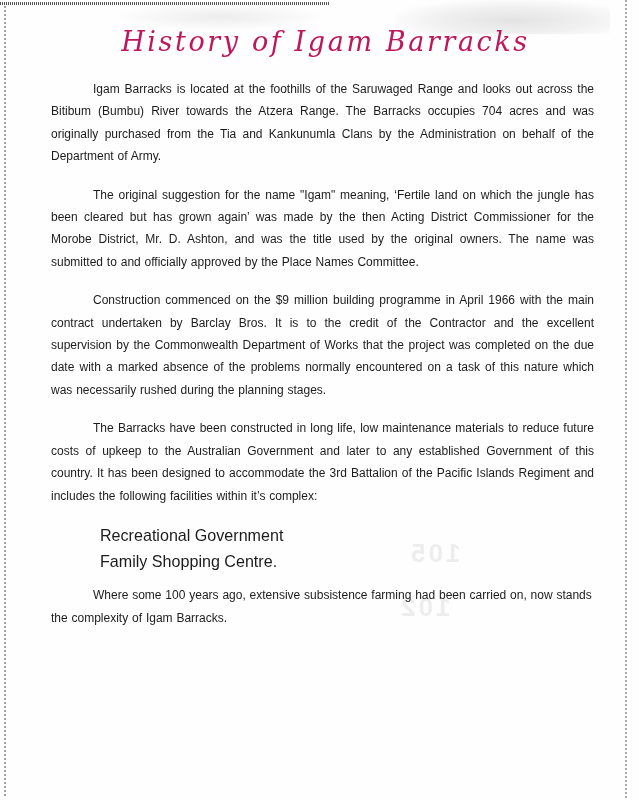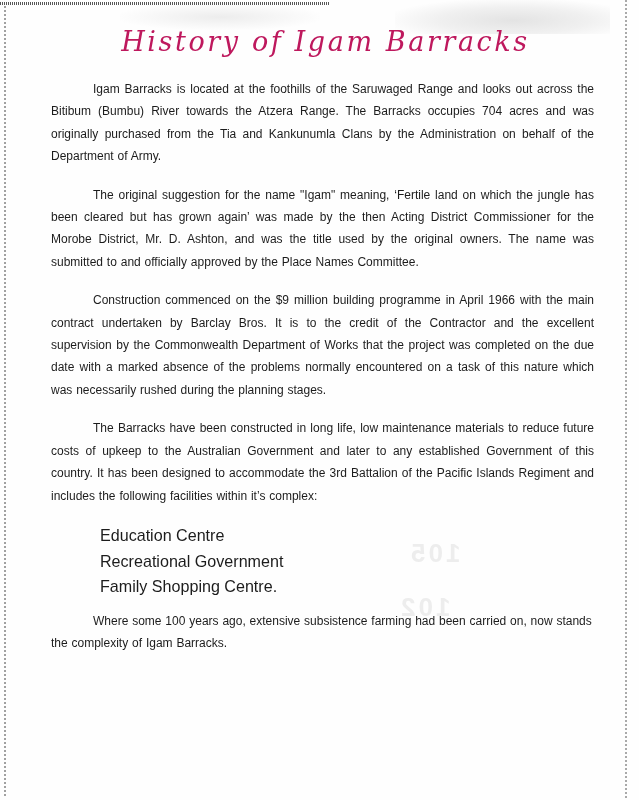--- a/index.html
+++ b/index.html
@@ -161,21 +161,20 @@
 
     <p class="para">Igam Barracks is located at the foothills of the Saruwaged Range and looks out across the Bitibum (Bumbu) River towards the Atzera Range. The Barracks occupies 704 acres and was originally purchased from the Tia and Kankunumla Clans by the Administration on behalf of the Department of Army.</p>
 
     <p class="para">The original suggestion for the name "Igam" meaning, ‘Fertile land on which the jungle has been cleared but has grown again’ was made by the then Acting District Commissioner for the Morobe District, Mr. D. Ashton, and was the title used by the original owners.  The name was submitted to and officially approved by the Place Names Committee.</p>
 
     <p class="para">Construction commenced on the $9 million building programme in April 1966 with the main contract undertaken by Barclay Bros.  It is to the credit of the Contractor and the excellent supervision by the Commonwealth Department of Works that the project was completed on the due date with a marked absence of the problems normally encountered on a task of this nature which was necessarily rushed during the planning stages.</p>
 
     <p class="para">The Barracks have been constructed in long life, low maintenance materials to reduce future costs of upkeep to the Australian Government and later to any established Government of this country.   It has been designed to accommodate the 3rd Battalion of the Pacific Islands Regiment and includes the following facilities within it’s complex:</p>
 
     <ul class="facilities">
-      <li>Education Centre</li>
       <li>Recreational Government</li>
       <li>Family Shopping Centre.</li>
     </ul>
 
     <p class="para tail">Where some 100 years ago, extensive subsistence farming had been carried on, now stands the complexity of Igam Barracks.</p>
 
   </div>
 </div>
 
 </body></html>

